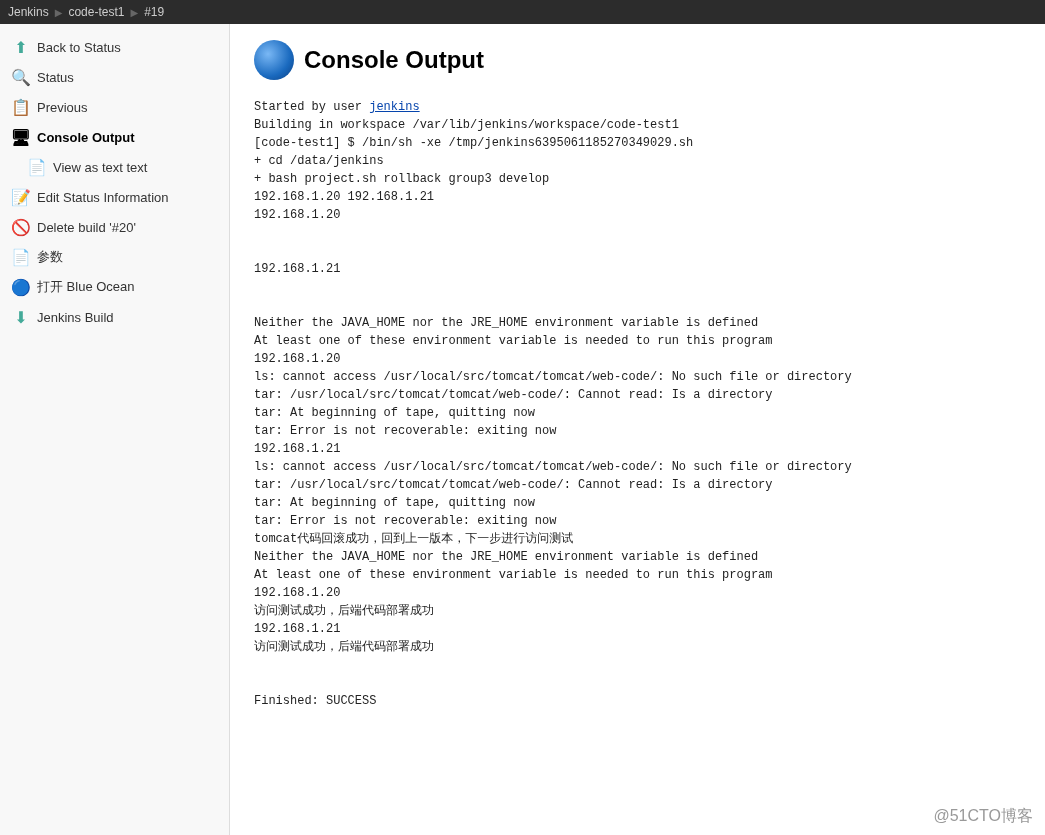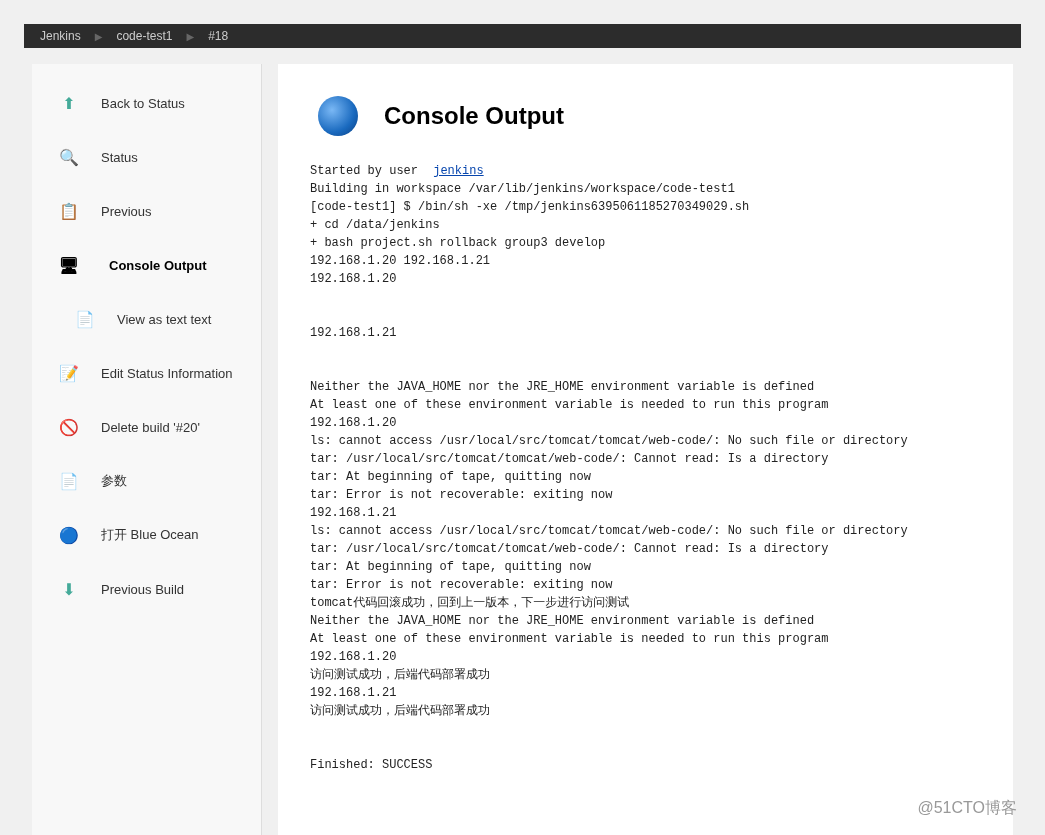--- a/index.html
+++ b/index.html
@@ -1,15 +1,15 @@
 <!DOCTYPE html>
 <html><head>
   <meta charset="utf-8">
   <style>
-    * { margin: 8px; padding: 0; box-sizing: border-box; }
+    * { margin: 0; padding: 0; box-sizing: border-box; }
     body { font-family: Arial, sans-serif; font-size: 13px; background: #f0f0f0; color: #333; }
 
     
     #topbar {
       background: #2c2c2c;
       color: #ccc;
       height: 24px;
       display: flex;
       align-items: center;
       padding: 0 8px;
@@ -114,21 +114,21 @@
     .icon-blue { color: #26f; }
   </style>
 </head>
 <body>
 
 <div id="topbar">
   <span class="breadcrumb-item">Jenkins</span>
   <span class="breadcrumb-sep">▶</span>
   <span class="breadcrumb-item">code-test1</span>
   <span class="breadcrumb-sep">▶</span>
-  <span class="breadcrumb-item">#18</span>
+  <span class="breadcrumb-item">#19</span>
 </div>
 
 <div id="layout">
 
   <div id="sidebar">
     <div class="sidebar-item">
       <span class="icon icon-green">⬆</span>
       <span>Back to Status</span>
     </div>
     <div class="sidebar-item">
@@ -158,21 +158,21 @@
     <div class="sidebar-item">
       <span class="icon">📄</span>
       <span>参数</span>
     </div>
     <div class="sidebar-item">
       <span class="icon icon-blue">🔵</span>
       <span>打开 Blue Ocean</span>
     </div>
     <div class="sidebar-item">
       <span class="icon icon-green">⬇</span>
-      <span>Previous Build</span>
+      <span>Jenkins Build</span>
     </div>
   </div>
 
   <div id="content">
     <div class="console-header">
       <div class="console-globe"></div>
       <span class="console-title">Console Output</span>
     </div>
 
     <div class="console-output">Started by user <a href="#">jenkins</a>

